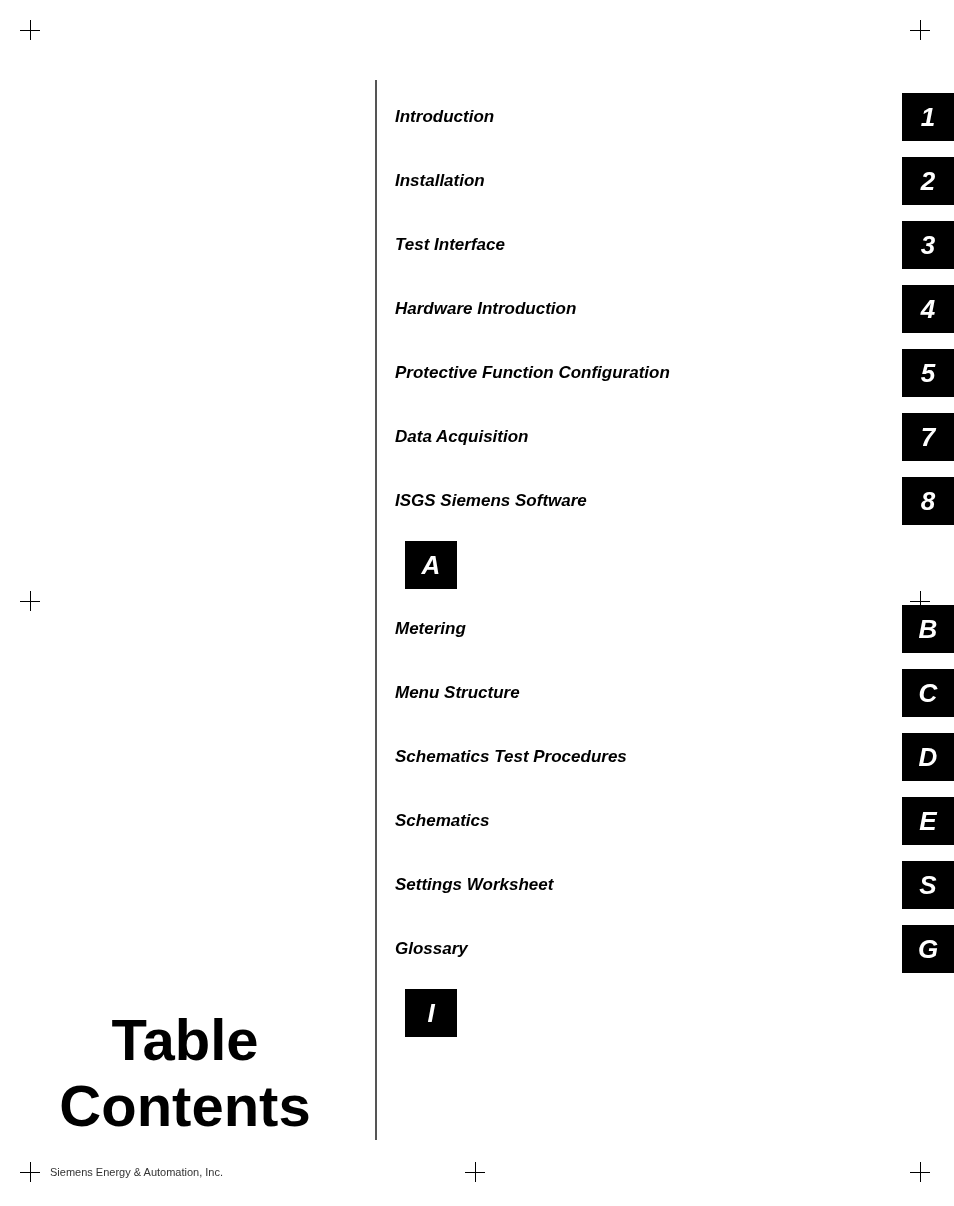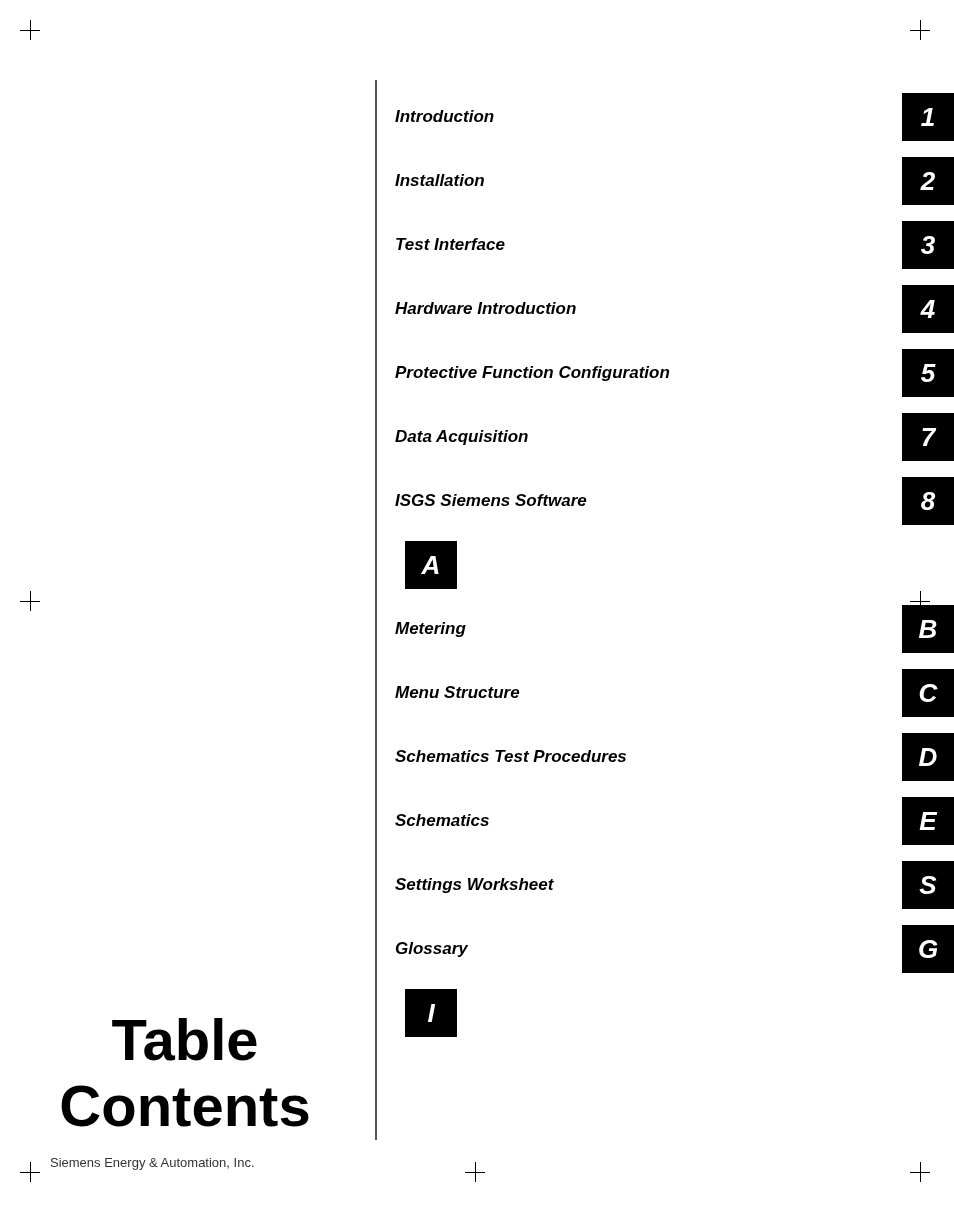--- a/index.html
+++ b/index.html
@@ -133,23 +133,23 @@
       display: flex;
       align-items: center;
       justify-content: center;
       flex-shrink: 0;
       margin-left: 10px;
     }
 
     
     .footer {
       position: absolute;
-      bottom: 36px;
+      bottom: 28px;
       left: 50px;
-      font-size: 13px;
+      font-size: 11px;
       color: #333;
     }
   </style>
 </head>
 <body>
 
 <div class="corner-mark tl">
   <div class="cross"></div>
 </div>
 <div class="corner-mark tr">

